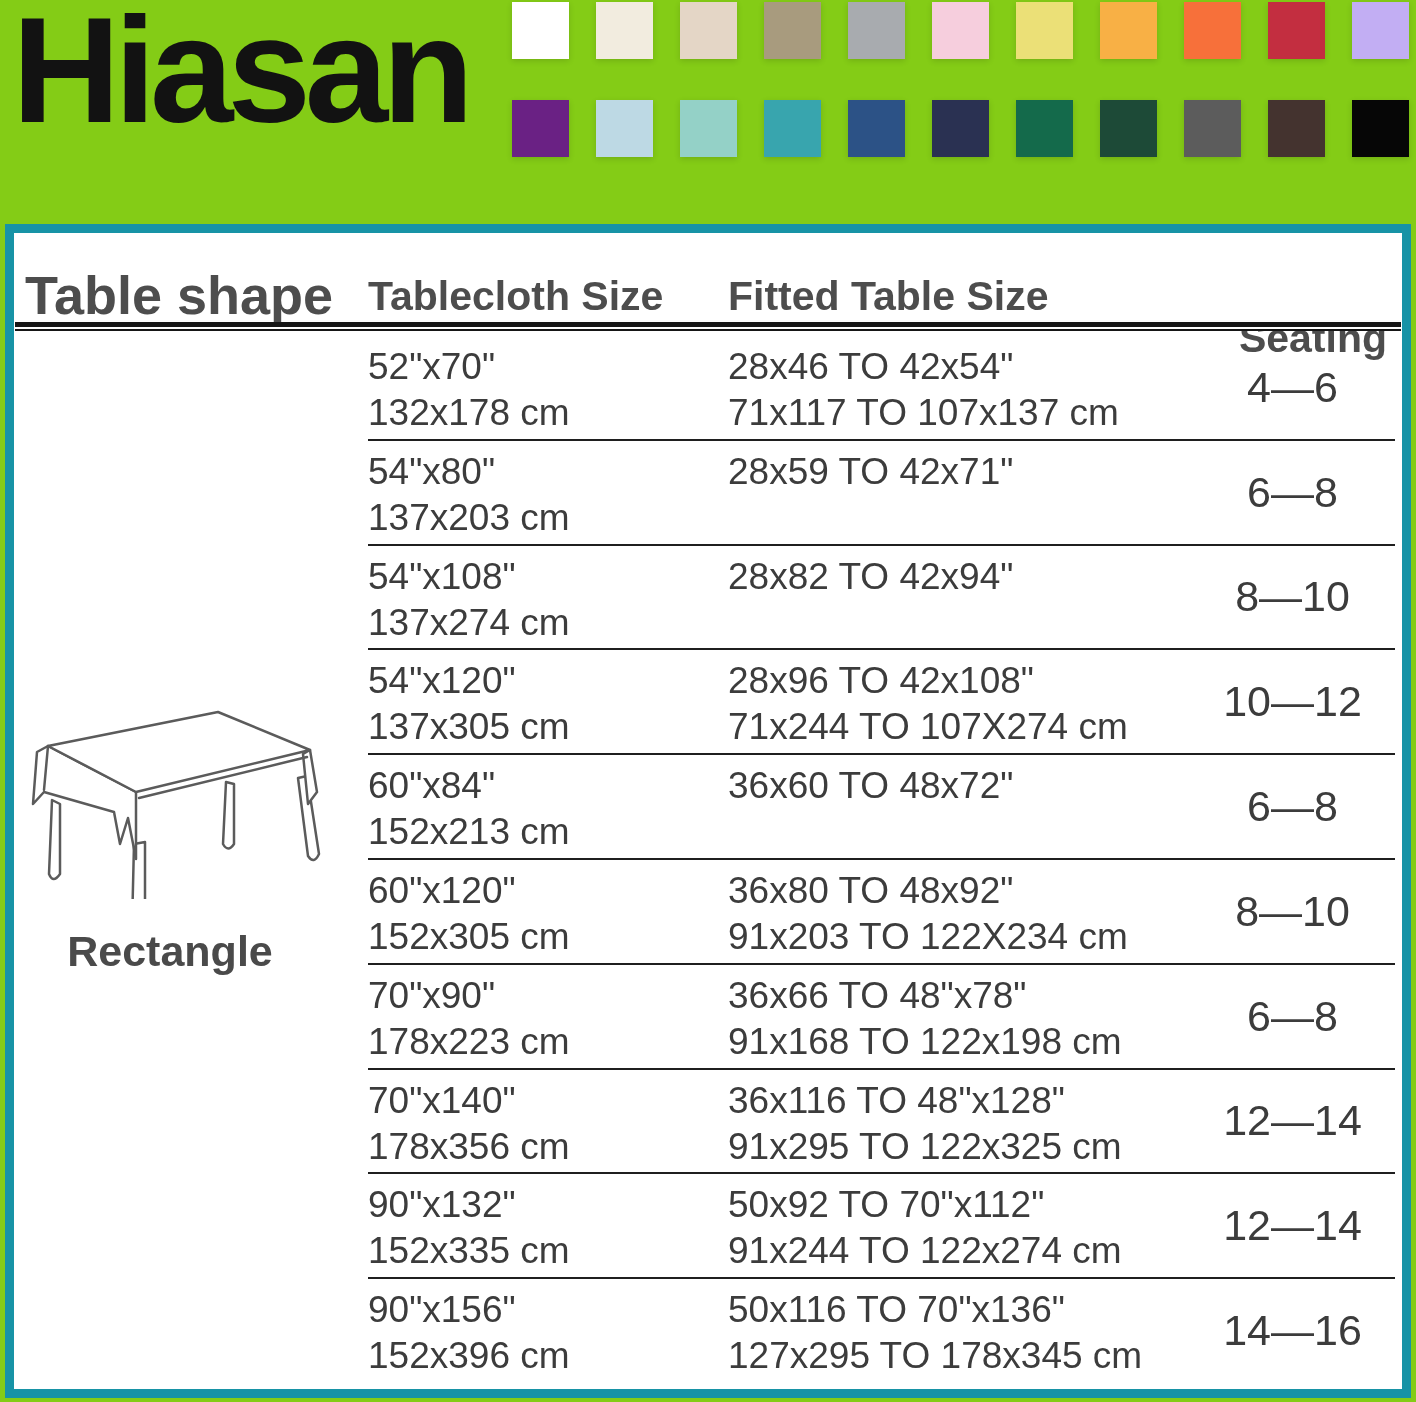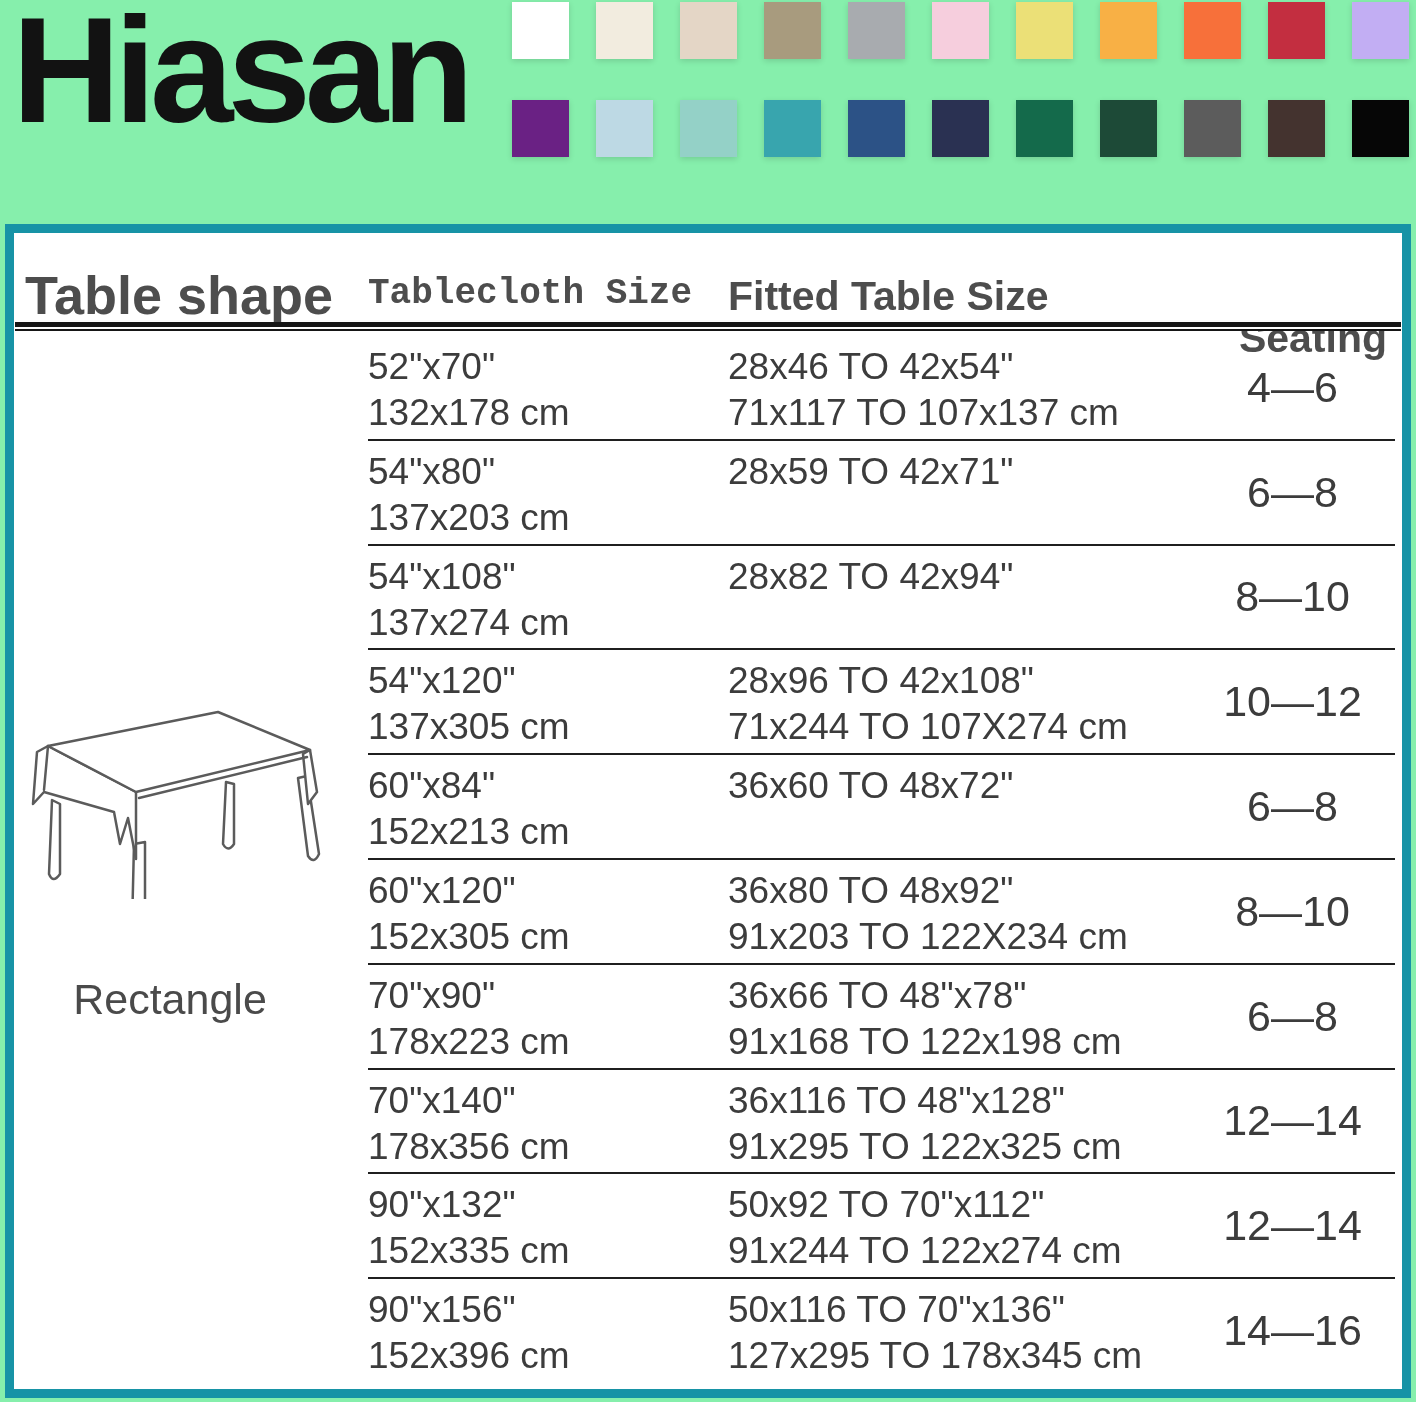--- a/index.html
+++ b/index.html
@@ -1,19 +1,19 @@
 <!DOCTYPE html>
 <html><head>
 <meta charset="utf-8">
 <style>
   html,body{margin:0;padding:0;background:#fff;}
   .page{
     position:relative;
     width:1416px;height:1402px;
-    background:#86efac;
+    background:#84cc16;
     font-family:"Liberation Sans", sans-serif;
     overflow:hidden;
   }
   
   .logo{
     position:absolute;left:12px;top:0px;
     font-size:150px;font-weight:bold;letter-spacing:-6px;
     color:#121212;line-height:140px;
   }
   
@@ -35,39 +35,39 @@
     border:9px solid #1793a6;
     box-sizing:border-box;
     background:#fff;
   }
   .hdr{
     position:absolute;
     color:#4d4d4d;font-weight:bold;
     white-space:nowrap;line-height:1;
   }
   .hdr-shape{left:25px;top:268px;font-size:54px;}
-  .hdr-tablecloth{left:368px;top:276px;font-size:36px;font-family:Liberation Mono, monospace;}
+  .hdr-tablecloth{left:368px;top:276px;font-size:41px;}
   .hdr-fitted{left:728px;top:276px;font-size:41px;}
   .hdr-seating{right:29px;top:270px;font-size:41px;margin-top:48px;}
   .header-rule{
     position:absolute;left:15px;top:322px;width:1386px;
     height:2px;
     border-top:5px solid #161616;
     border-bottom:2px solid #161616;
     background:#fff;
   }
   
   .table-illustration{
     position:absolute;left:18px;top:694px;
     width:310px;height:205px;
   }
   .shape-label{
-    position:absolute;left:20px;top:978px;width:300px;
+    position:absolute;left:20px;top:930px;width:300px;
     text-align:center;
-    font-size:43px;font-weight:normal;color:#4a4a4a;
+    font-size:43px;font-weight:bold;color:#4a4a4a;
     line-height:1;
   }
   
   .rows{
     position:absolute;left:368px;top:336px;
     width:1027px;height:1046px;
     display:flex;flex-direction:column;
   }
   .row{
     position:relative;flex:1;

